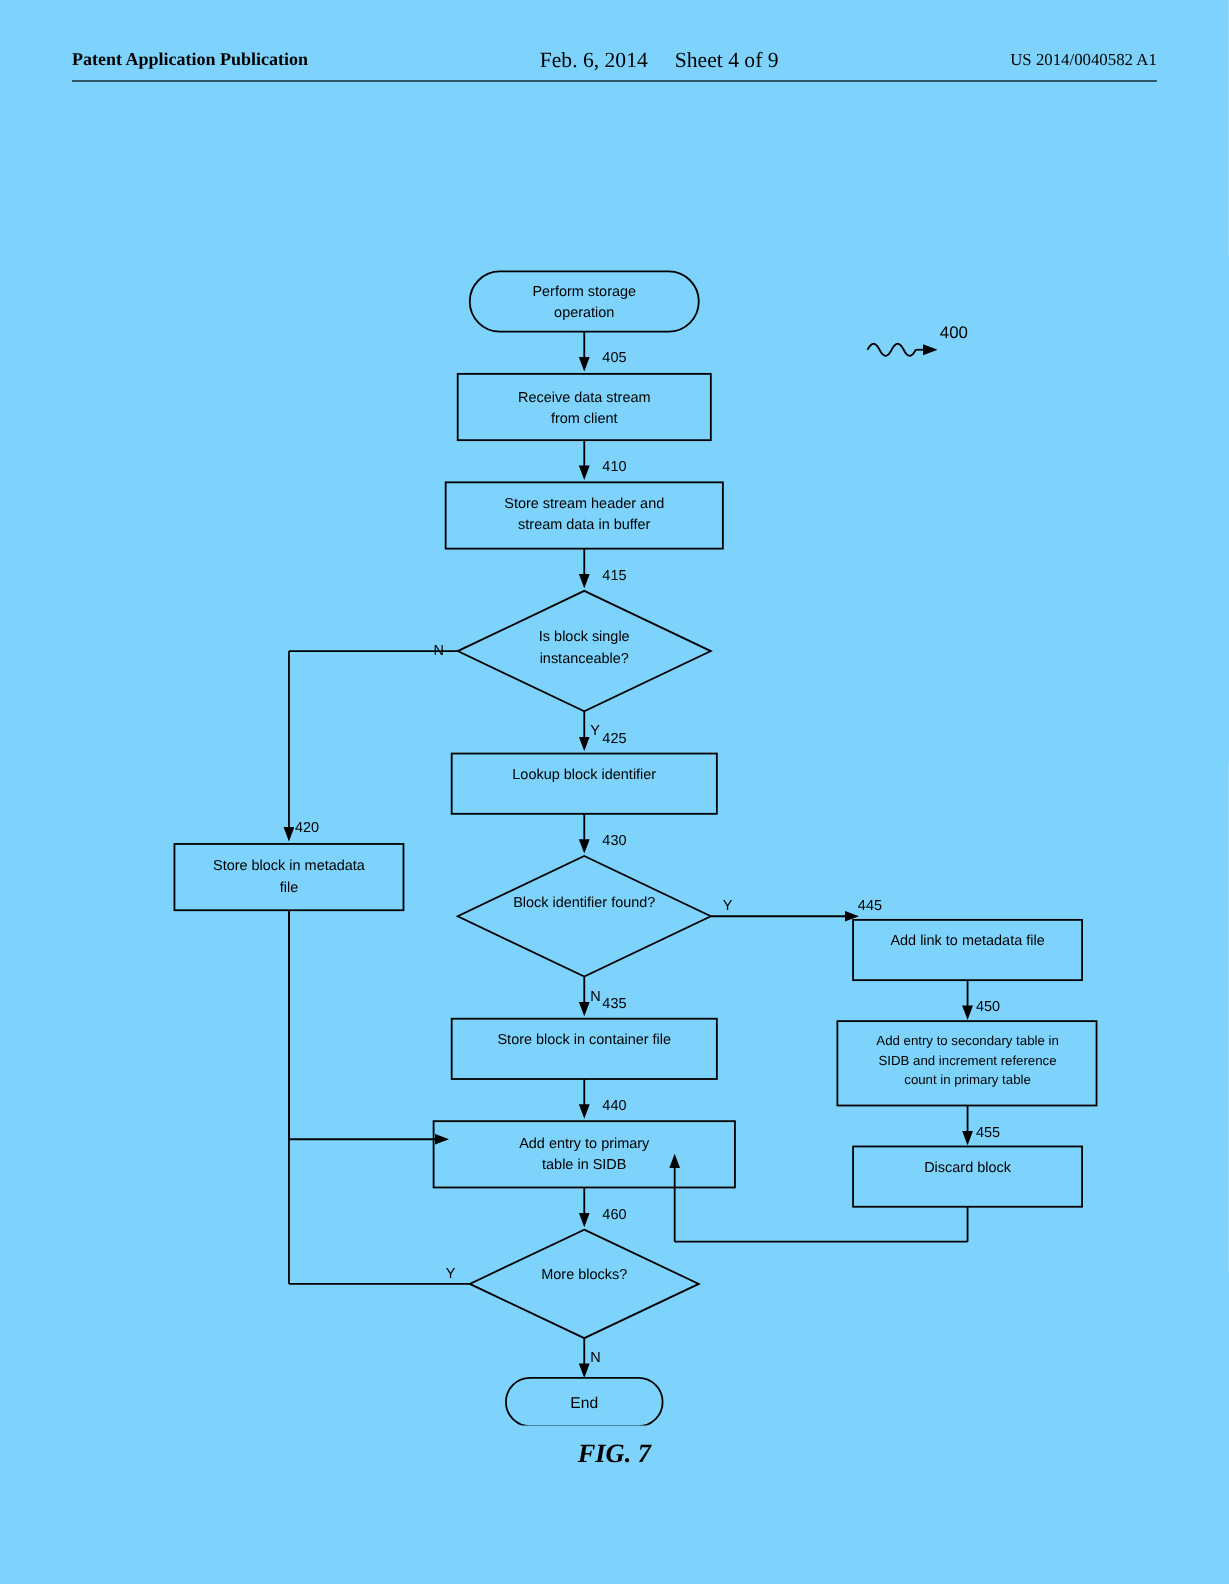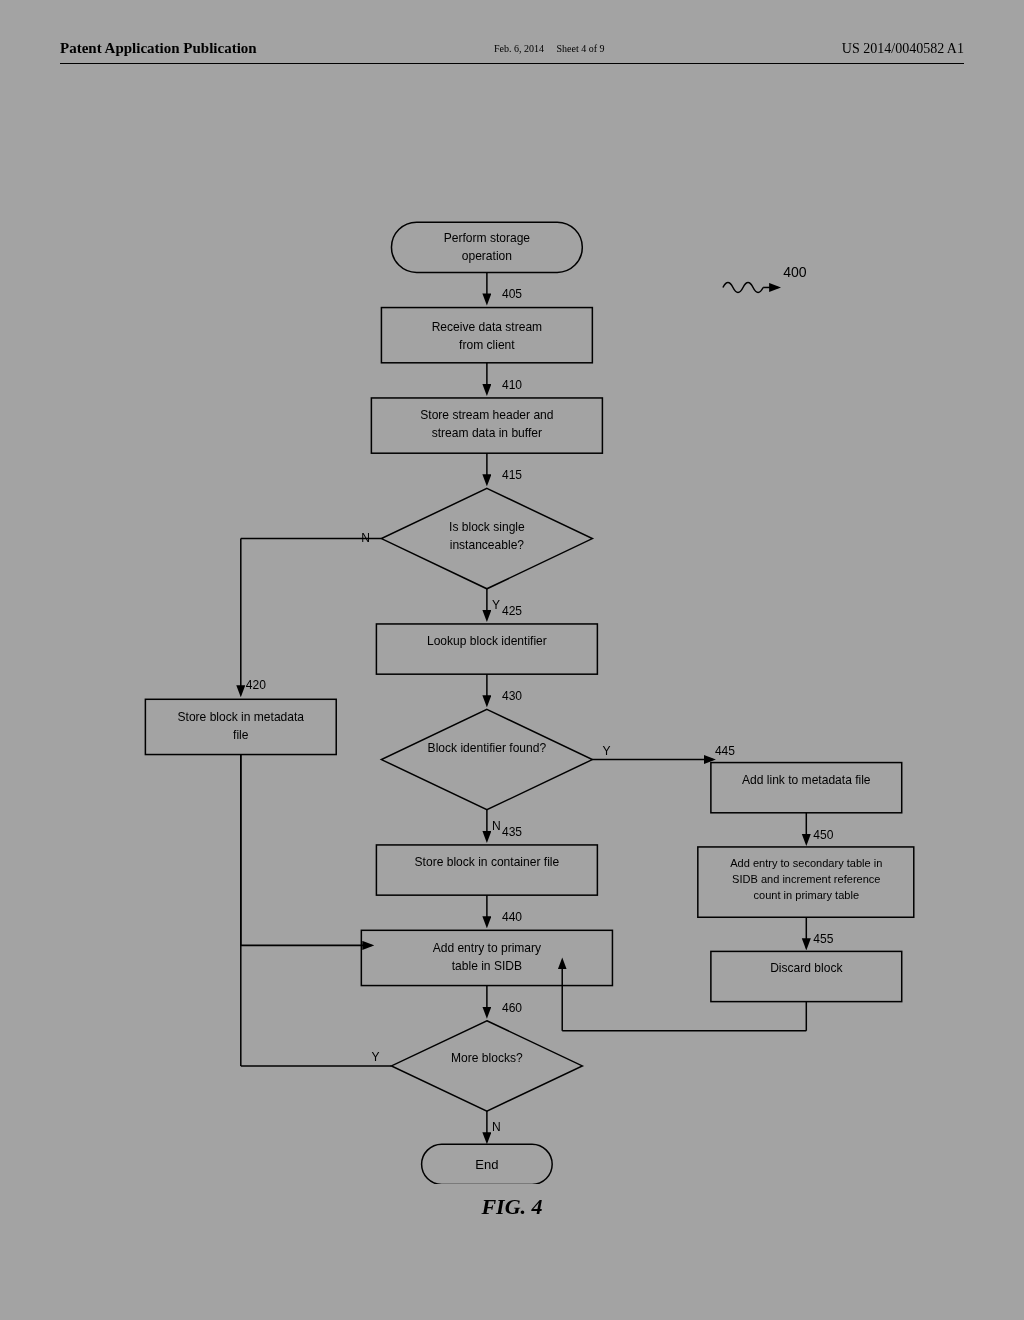--- a/index.html
+++ b/index.html
@@ -8,42 +8,42 @@
       font-family: 'Times New Roman', Times, serif;
       width: 1024px;
       min-height: 1320px;
       position: relative;
       overflow-x: hidden;
     }
 
     .page {
       width: 1024px;
       min-height: 1320px;
-      background: #a3a3a3;
+      background: #7dd3fc;
       position: relative;
       padding: 40px 60px;
     }
 
     .header {
       display: flex;
       justify-content: space-between;
       align-items: center;
       margin-bottom: 10px;
       font-size: 14px;
       border-bottom: 1px solid #000;
       padding-bottom: 6px;
     }
 
     .header-left {
       font-weight: bold;
       font-size: 15px;
     }
 
     .header-center {
-      font-size: 10px;
+      font-size: 18px;
     }
 
     .header-right {
       font-size: 14px;
       text-align: right;
     }
 
     .diagram-area {
       position: relative;
       width: 100%;
@@ -202,15 +202,15 @@
 
       <line x1="425" y1="1015" x2="425" y2="1045" stroke="#000" stroke-width="1.5" marker-end="url(#arrowhead)"></line>
 
       <rect x="360" y="1048" width="130" height="40" rx="20" ry="20" fill="none" stroke="#000" stroke-width="1.5"></rect>
       <text x="425" y="1073" text-anchor="middle" font-size="13" font-family="Arial, sans-serif">End</text>
 
     </svg>
   </div>
 
   <div class="fig-caption">
-    <span>FIG. 4</span>
+    <span>FIG. 7</span>
   </div>
 </div>
 
 </body></html>

